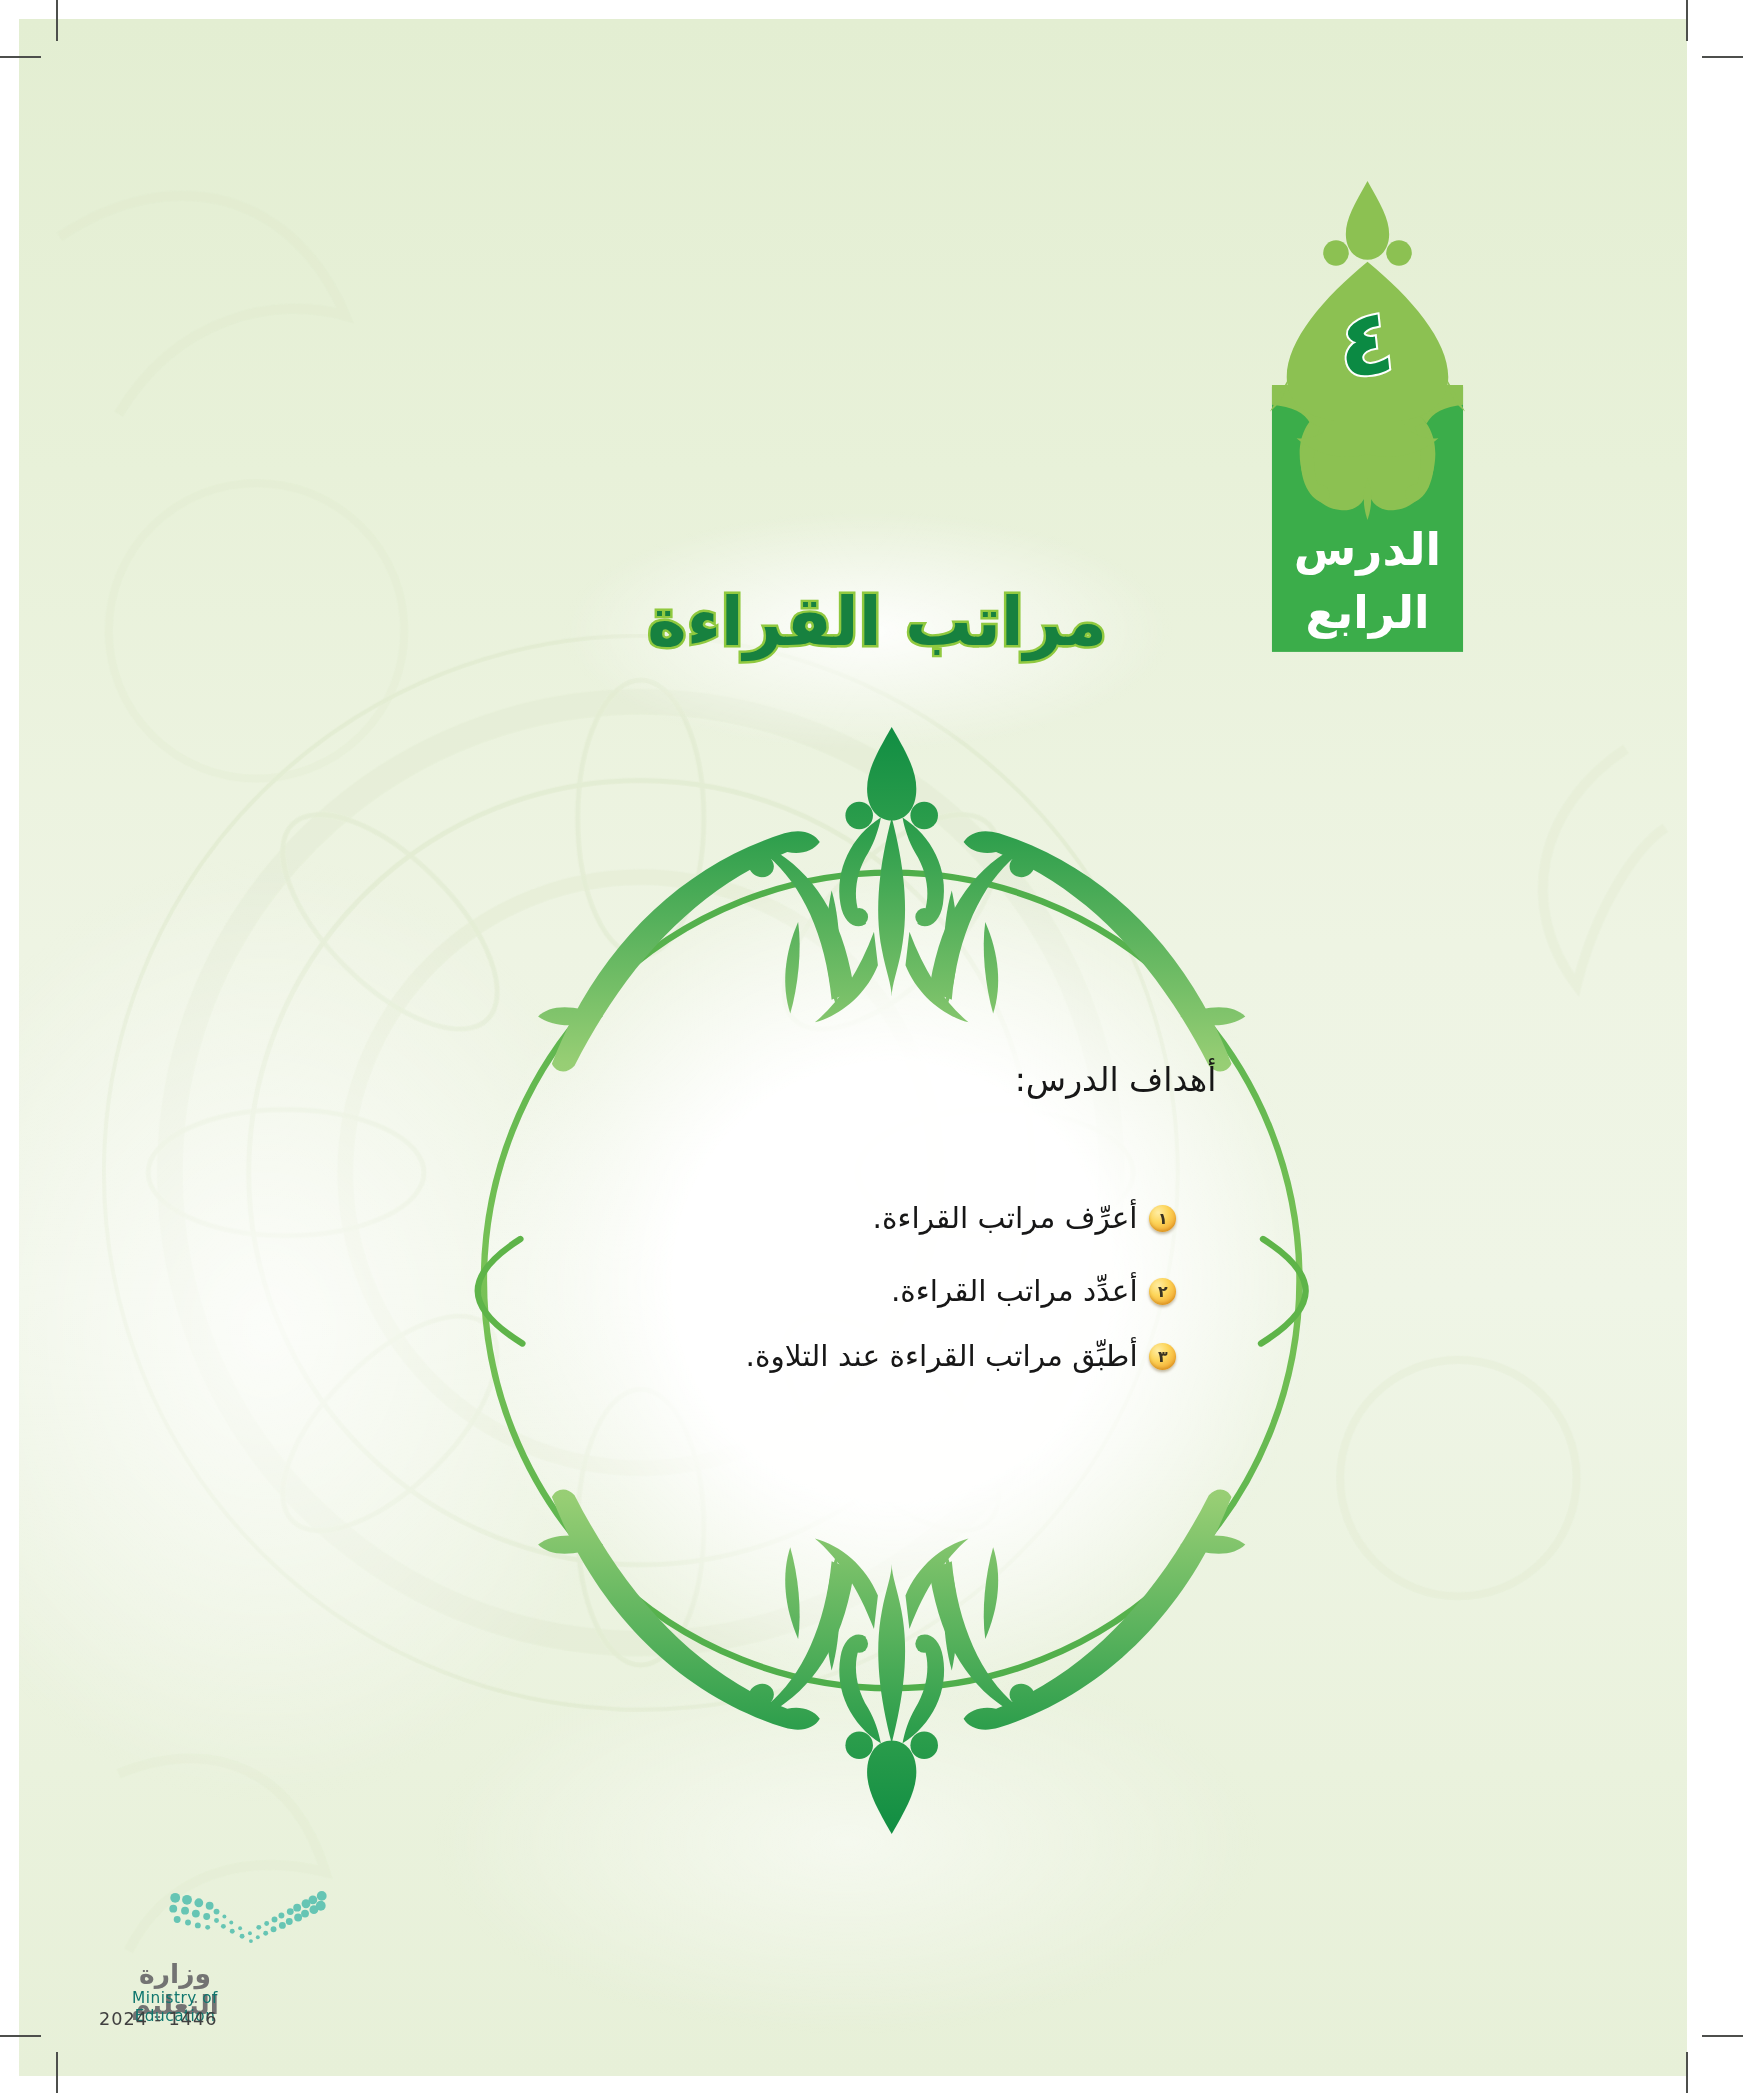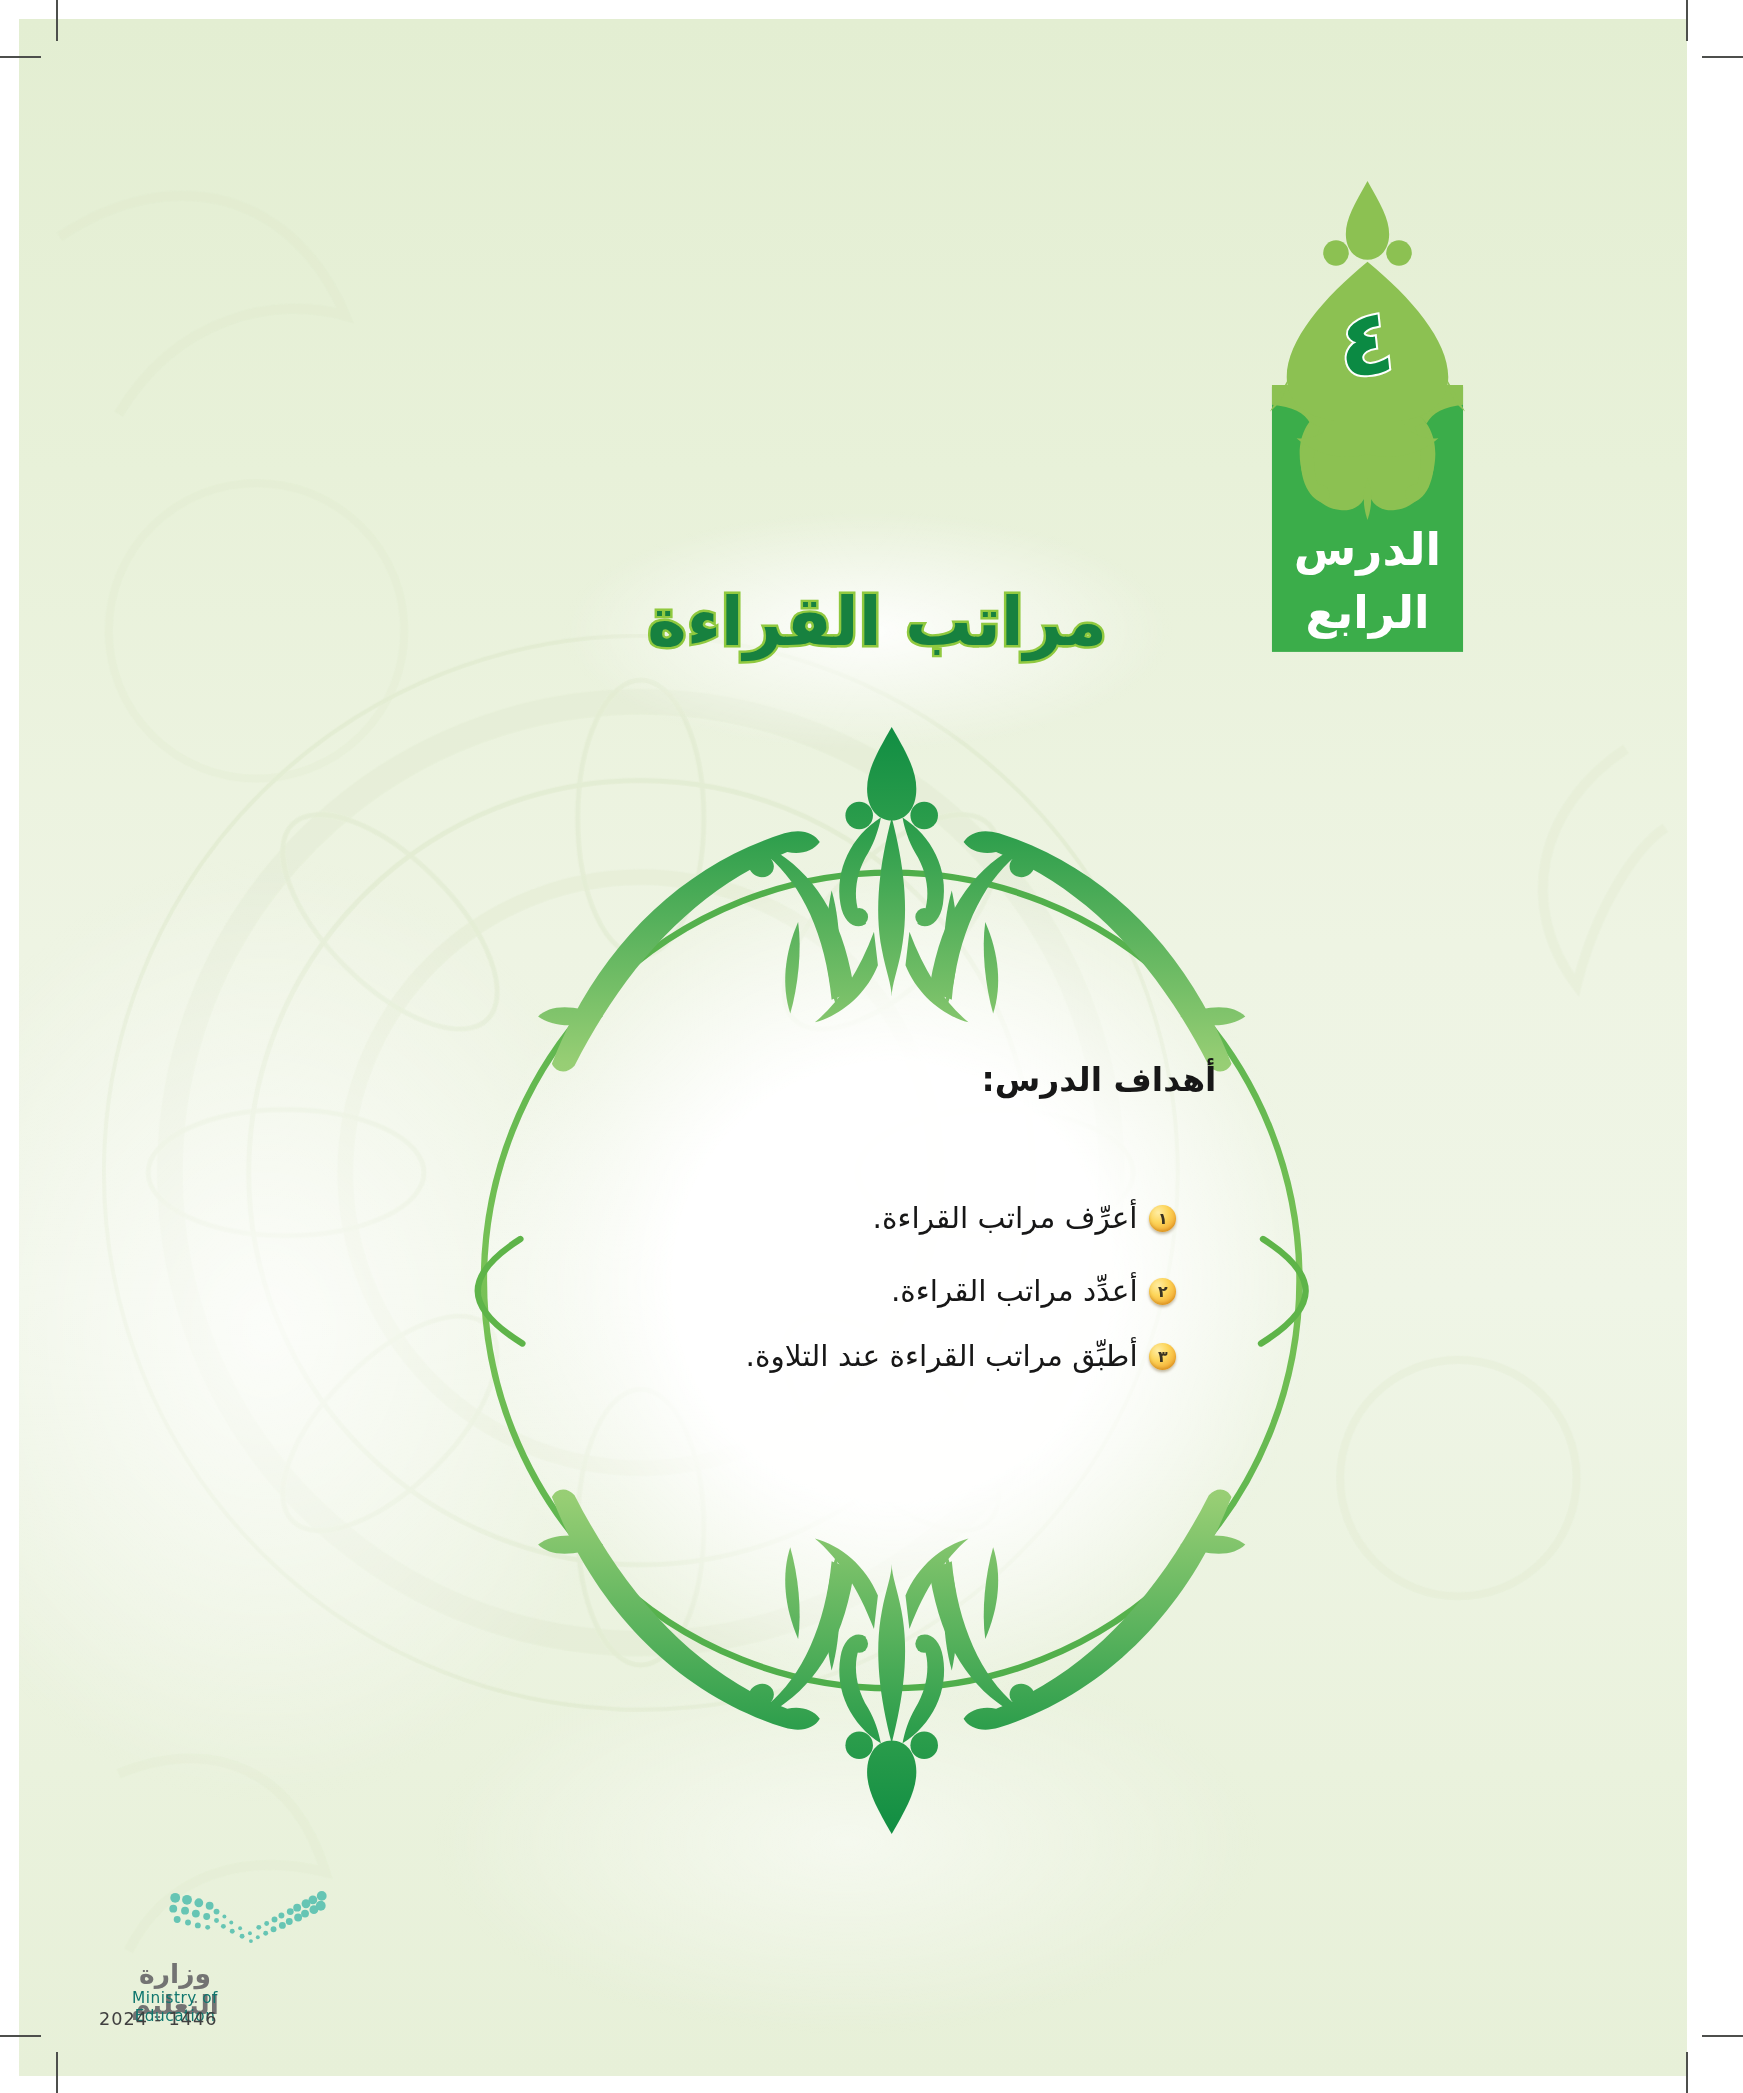--- a/index.html
+++ b/index.html
@@ -19,21 +19,21 @@
   .layer{position:absolute;pointer-events:none;}
 
   
   .cropmark{position:absolute;background:#4d4f4c;}
   .cm-v{width:2px;height:41px;}
   .cm-h{width:41px;height:2px;}
 
   
   .objectives{position:absolute;left:512px;top:1054px;width:729px;height:374px;direction:rtl;color:#171717;}
   .obj-line{position:absolute;white-space:nowrap;}
-  .obj-h{font-weight:bold;font-size:33px;letter-spacing:0;}
+  .obj-h{font-weight:normal;font-size:33px;letter-spacing:0;}
   .obj-h1{top:5.9px;right:24.6px;}
   .obj-h2{top:73px;right:11.8px;}
   .obj-item{display:flex;align-items:center;gap:11.8px;font-size:29.6px;right:65px;}
   .obj-item1{top:146px;}
   .obj-item2{top:219px;}
   .obj-item3{top:284px;}
   .coin{flex:0 0 auto;width:26.6px;height:26.6px;border-radius:50%;
         background:radial-gradient(circle at 34% 28%, #ffeda4 0%, #fdd65b 38%, #f3ab33 78%, #d88a1e 100%);
         box-shadow:0 2px 3px rgba(90,60,0,.35), inset 0 -2px 3px rgba(170,100,0,.35);
         display:flex;align-items:center;justify-content:center;

